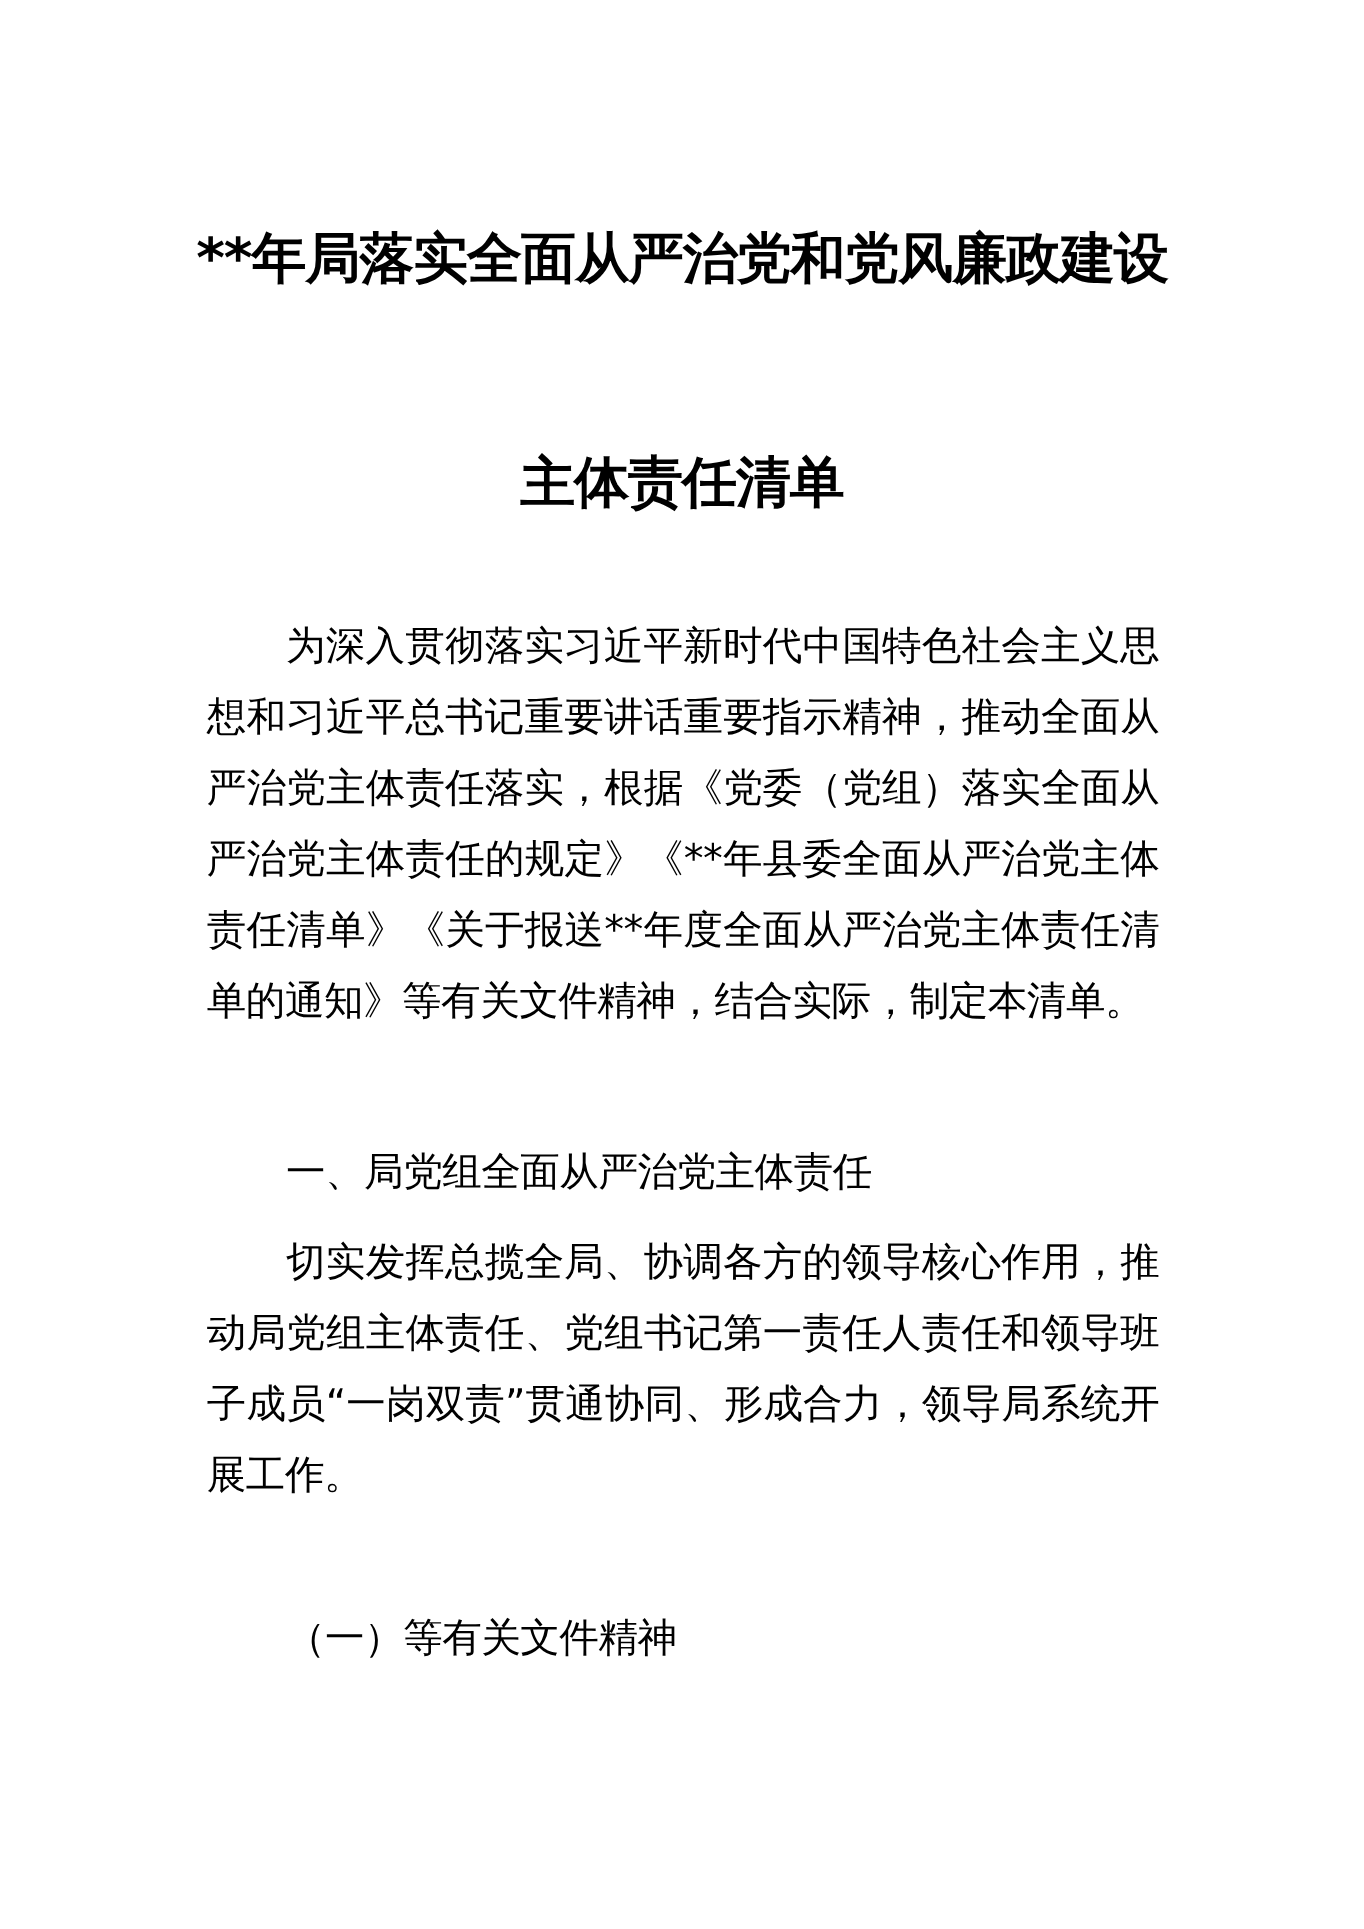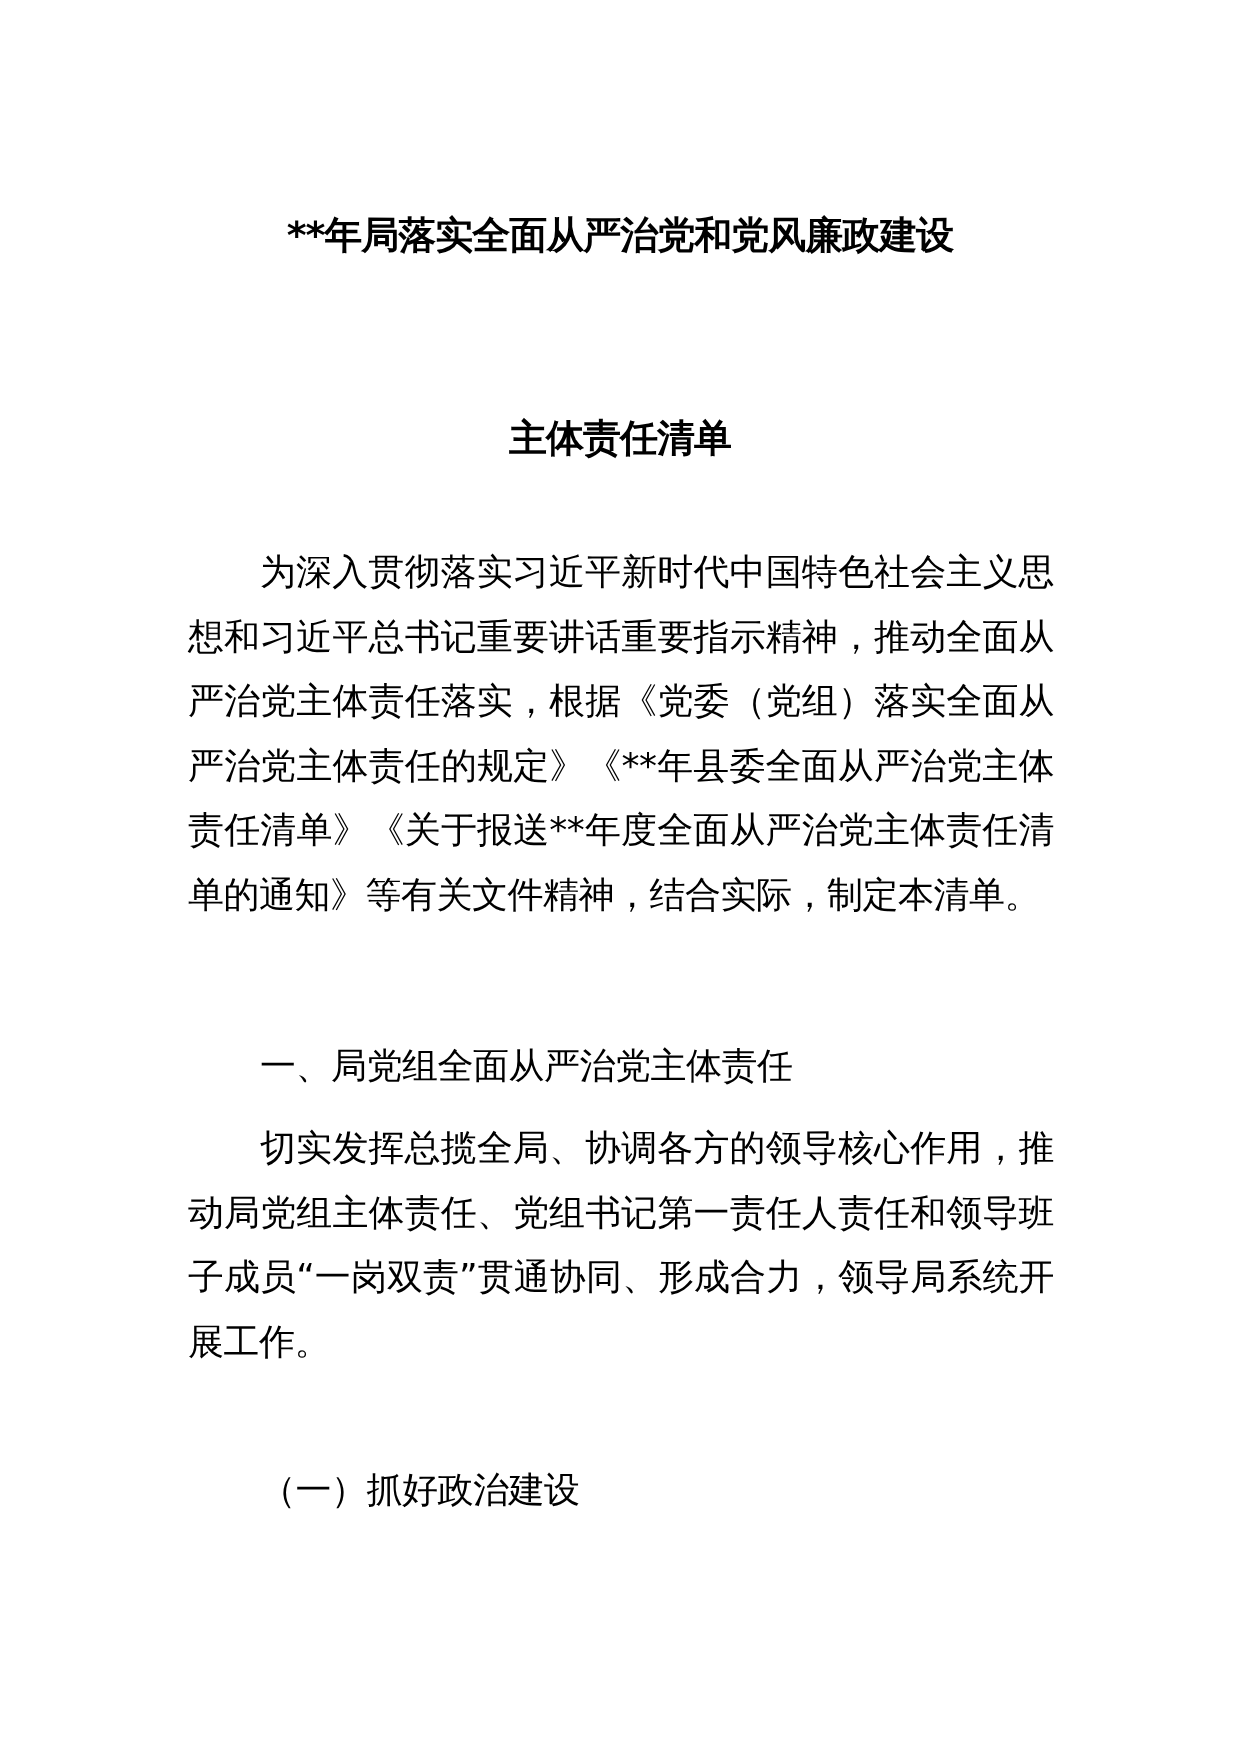--- a/index.html
+++ b/index.html
@@ -1,32 +1,32 @@
 <!DOCTYPE html>
 <html><head>
   <meta charset="utf-8">
   <style>
     html, body { margin: 0; padding: 0; background: #ffffff; }
     body { width: 1240px; height: 1754px; position: relative; overflow: hidden;
            font-family: "DejaVu Sans", "Liberation Sans", sans-serif; color: #000; }
     .title { position: absolute; left: 0; width: 1240px; text-align: center;
-             font-weight: bold; font-size: 38px; letter-spacing: -1px; line-height: 60px; }
+             font-weight: bold; font-size: 50px; letter-spacing: -1px; line-height: 60px; }
     .t1 { top: 205px; }
     .t2 { top: 363px; margin-top: 45px; }
     .para { position: absolute; left: 188px; width: 866px; font-size: 36px;
             line-height: 64.5px; text-align: justify; letter-spacing: -0.5px; }
     .indent { text-indent: 72px; }
-    .p1 { top: 540px; }
+    .p1 { top: 556px; }
     .h1 { top: 1034px; }
     .p2 { top: 1116px; }
     .h2 { top: 1458px; }
   </style>
 </head>
 <body>
 
 <div>
   <div class="title t1">**年局落实全面从严治党和党风廉政建设</div>
   <div class="title t2">主体责任清单</div>
   <div class="para indent p1">为深入贯彻落实习近平新时代中国特色社会主义思想和习近平总书记重要讲话重要指示精神，推动全面从严治党主体责任落实，根据《党委（党组）落实全面从严治党主体责任的规定》《**年县委全面从严治党主体责任清单》《关于报送**年度全面从严治党主体责任清单的通知》等有关文件精神，结合实际，制定本清单。</div>
   <div class="para indent h1">一、局党组全面从严治党主体责任</div>
   <div class="para indent p2">切实发挥总揽全局、协调各方的领导核心作用，推动局党组主体责任、党组书记第一责任人责任和领导班子成员“一岗双责”贯通协同、形成合力，领导局系统开展工作。</div>
-  <div class="para indent h2">（一）抓好政治建设</div>
+  <div class="para indent h2">（一）等有关文件精神</div>
 </div>
 
 </body></html>

